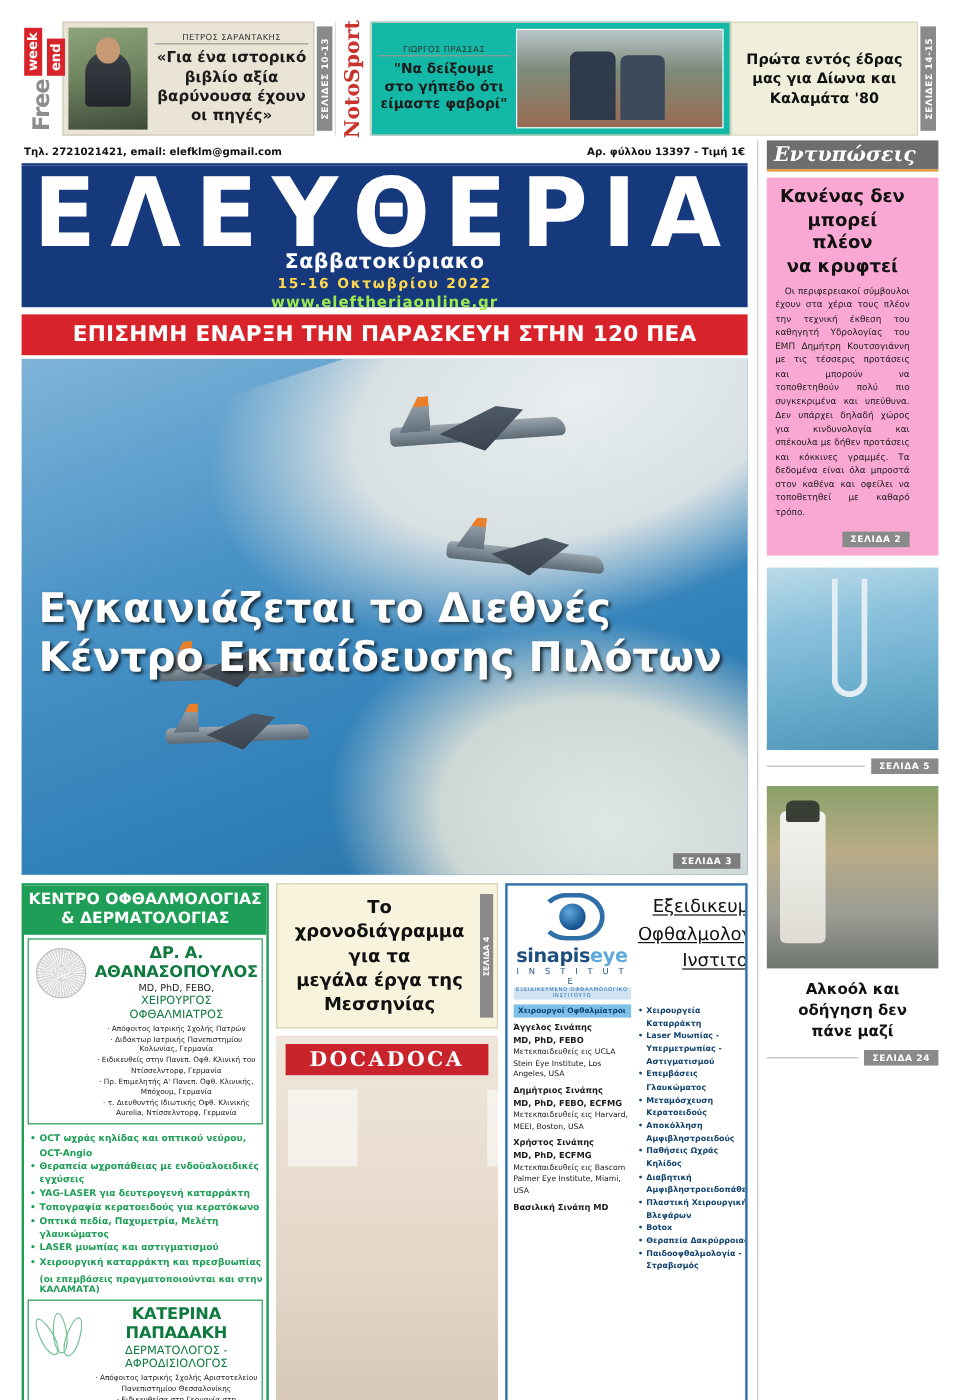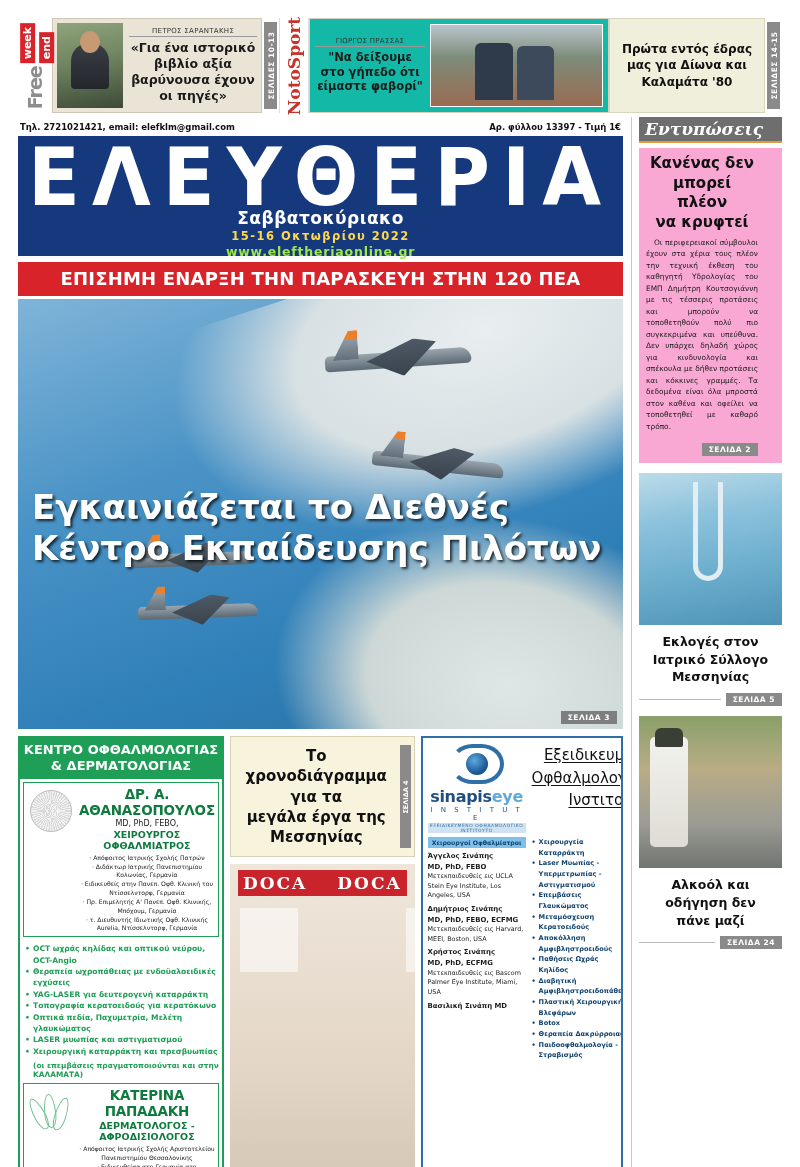--- a/index.html
+++ b/index.html
@@ -135,21 +135,21 @@
   .docIcon { flex: 0 0 48px; display:flex; align-items:flex-start; justify-content:center; padding-top:4px; }
   .eyeGlyph { width: 42px; height: 42px; border-radius: 50%;
               background: repeating-conic-gradient(#d9d9d9 0 4deg, #f2f2f2 4deg 8deg);
               border: 1px solid #bdbdbd; }
   .leafGlyph { width: 44px; height: 48px; position: relative; }
   .leafGlyph i { position:absolute; width: 12px; height: 34px; border-radius: 50% 50% 50% 50%/ 60% 60% 40% 40%;
                  border: 1px solid #6fbf8f; display:block; }
   .docText { flex: 1; }
   .docName { text-align: center; font-weight: bold; font-size: 13.5px; color: #0e7a3e; letter-spacing: -.2px; }
   .docDeg { text-align: center; font-size: 8px; color: #222; margin-top: 1px; }
-  .docRole { text-align: center; font-weight: bold; font-size: 9.5px; color: #0e7a3e; margin-top: 1px; }
+  .docRole { text-align: center; font-weight: normal; font-size: 9.5px; color: #0e7a3e; margin-top: 1px; }
   .docCv { font-size: 6.1px; color: #222; text-align: center; line-height: 1.45; margin-top: 3px; }
   .svcList { padding: 3px 4px 4px 5px; }
   .svcList li { list-style: none; font-size: 7.6px; font-weight: bold; color: #1e9e56;
                 line-height: 1.5; position: relative; padding-left: 8px; }
   .svcList li::before { content: "•"; position: absolute; left: 0; color: #1e9e56; }
   .svcNote { font-size: 7.4px; font-weight: bold; color: #1e9e56; padding-left: 13px; }
 
   
   .midcol { width: 243px; display: flex; flex-direction: column; gap: 7px; }
   .teaser { background: #f7f3dd; border: 1px solid #d8d2b4; position: relative;
@@ -158,21 +158,21 @@
   .teaser .vm { position: absolute; right: 3px; top: 8px; bottom: 8px; width: 11px; background: #8a8a8a;
                 display: flex; align-items: center; justify-content: center; }
   .teaser .vm span { transform: rotate(-90deg); white-space: nowrap; color: #fff; font-size: 6.5px; font-weight: bold; }
 
   .docaAd { flex: 1; background: #c9242c; position: relative; overflow: hidden;
             display: flex; flex-direction: column; }
   .storefront { flex: 1; position: relative; background: linear-gradient(180deg,#efe6db 0%,#e3d6c6 55%,#cfc0ad 100%); }
   .store-sign { position: absolute; top: 6px; left: 8px; right: 8px; height: 26px;
                 background: #c9242c; color: #fff; font-family: "DejaVu Serif", serif;
                 font-weight: bold; font-size: 17px; display: flex; align-items: center;
-                justify-content: space-between; padding: 0 5px; letter-spacing: 2px; }
+                justify-content: space-between; padding: 0 20px; letter-spacing: 2px; }
   .rack { position: absolute; background: rgba(255,255,255,.55); }
 
   
   .adSin { width: 265px; border: 2px solid #2f6fa8; background: #fff;
            display: flex; flex-direction: column; position: relative; overflow: hidden; }
   .sinTop { display: flex; padding: 6px 5px 2px 5px; gap: 6px; }
   .sinLogo { flex: 0 0 98px; text-align: center; }
   .sinEye { width: 54px; height: 40px; margin: 0 auto; position: relative; }
   .sinEye .ring { position:absolute; inset:0; border: 4px solid #2f6fa8; border-radius: 50%/60%;
                   border-left-color: transparent; }
@@ -458,25 +458,20 @@
           <div>Κανένας δεν</div>
           <div>μπορεί πλέον</div>
           <div>να κρυφτεί</div>
         </div>
         <div class="opText">Οι περιφερειακοί σύμβουλοι έχουν στα χέρια τους πλέον την τεχνική έκθεση του καθηγητή Υδρολογίας του ΕΜΠ Δημήτρη Κουτσογιάννη με τις τέσσερις προτάσεις και μπορούν να τοποθετηθούν πολύ πιο συγκεκριμένα και υπεύθυνα. Δεν υπάρχει δηλαδή χώρος για κινδυνολογία και σπέκουλα με δήθεν προτάσεις και κόκκινες γραμμές. Τα δεδομένα είναι όλα μπροστά στον καθένα και οφείλει να τοποθετηθεί με καθαρό τρόπο.</div>
         <div class="tagRight"><span class="pgTag">ΣΕΛΙΔΑ 2</span></div>
       </div>
 
       <div class="rItem">
         <div class="rPhoto doctor"></div>
-        <div class="rCap">
-          <div>Εκλογές στον</div>
-          <div>Ιατρικό Σύλλογο</div>
-          <div>Μεσσηνίας</div>
-        </div>
         <div class="rTagRow">
           <div class="ln"></div>
           <span class="pgTag">ΣΕΛΙΔΑ 5</span>
         </div>
       </div>
 
       <div class="rItem">
         <div class="rPhoto police"></div>
         <div class="rCap">
           <div>Αλκοόλ και</div>

